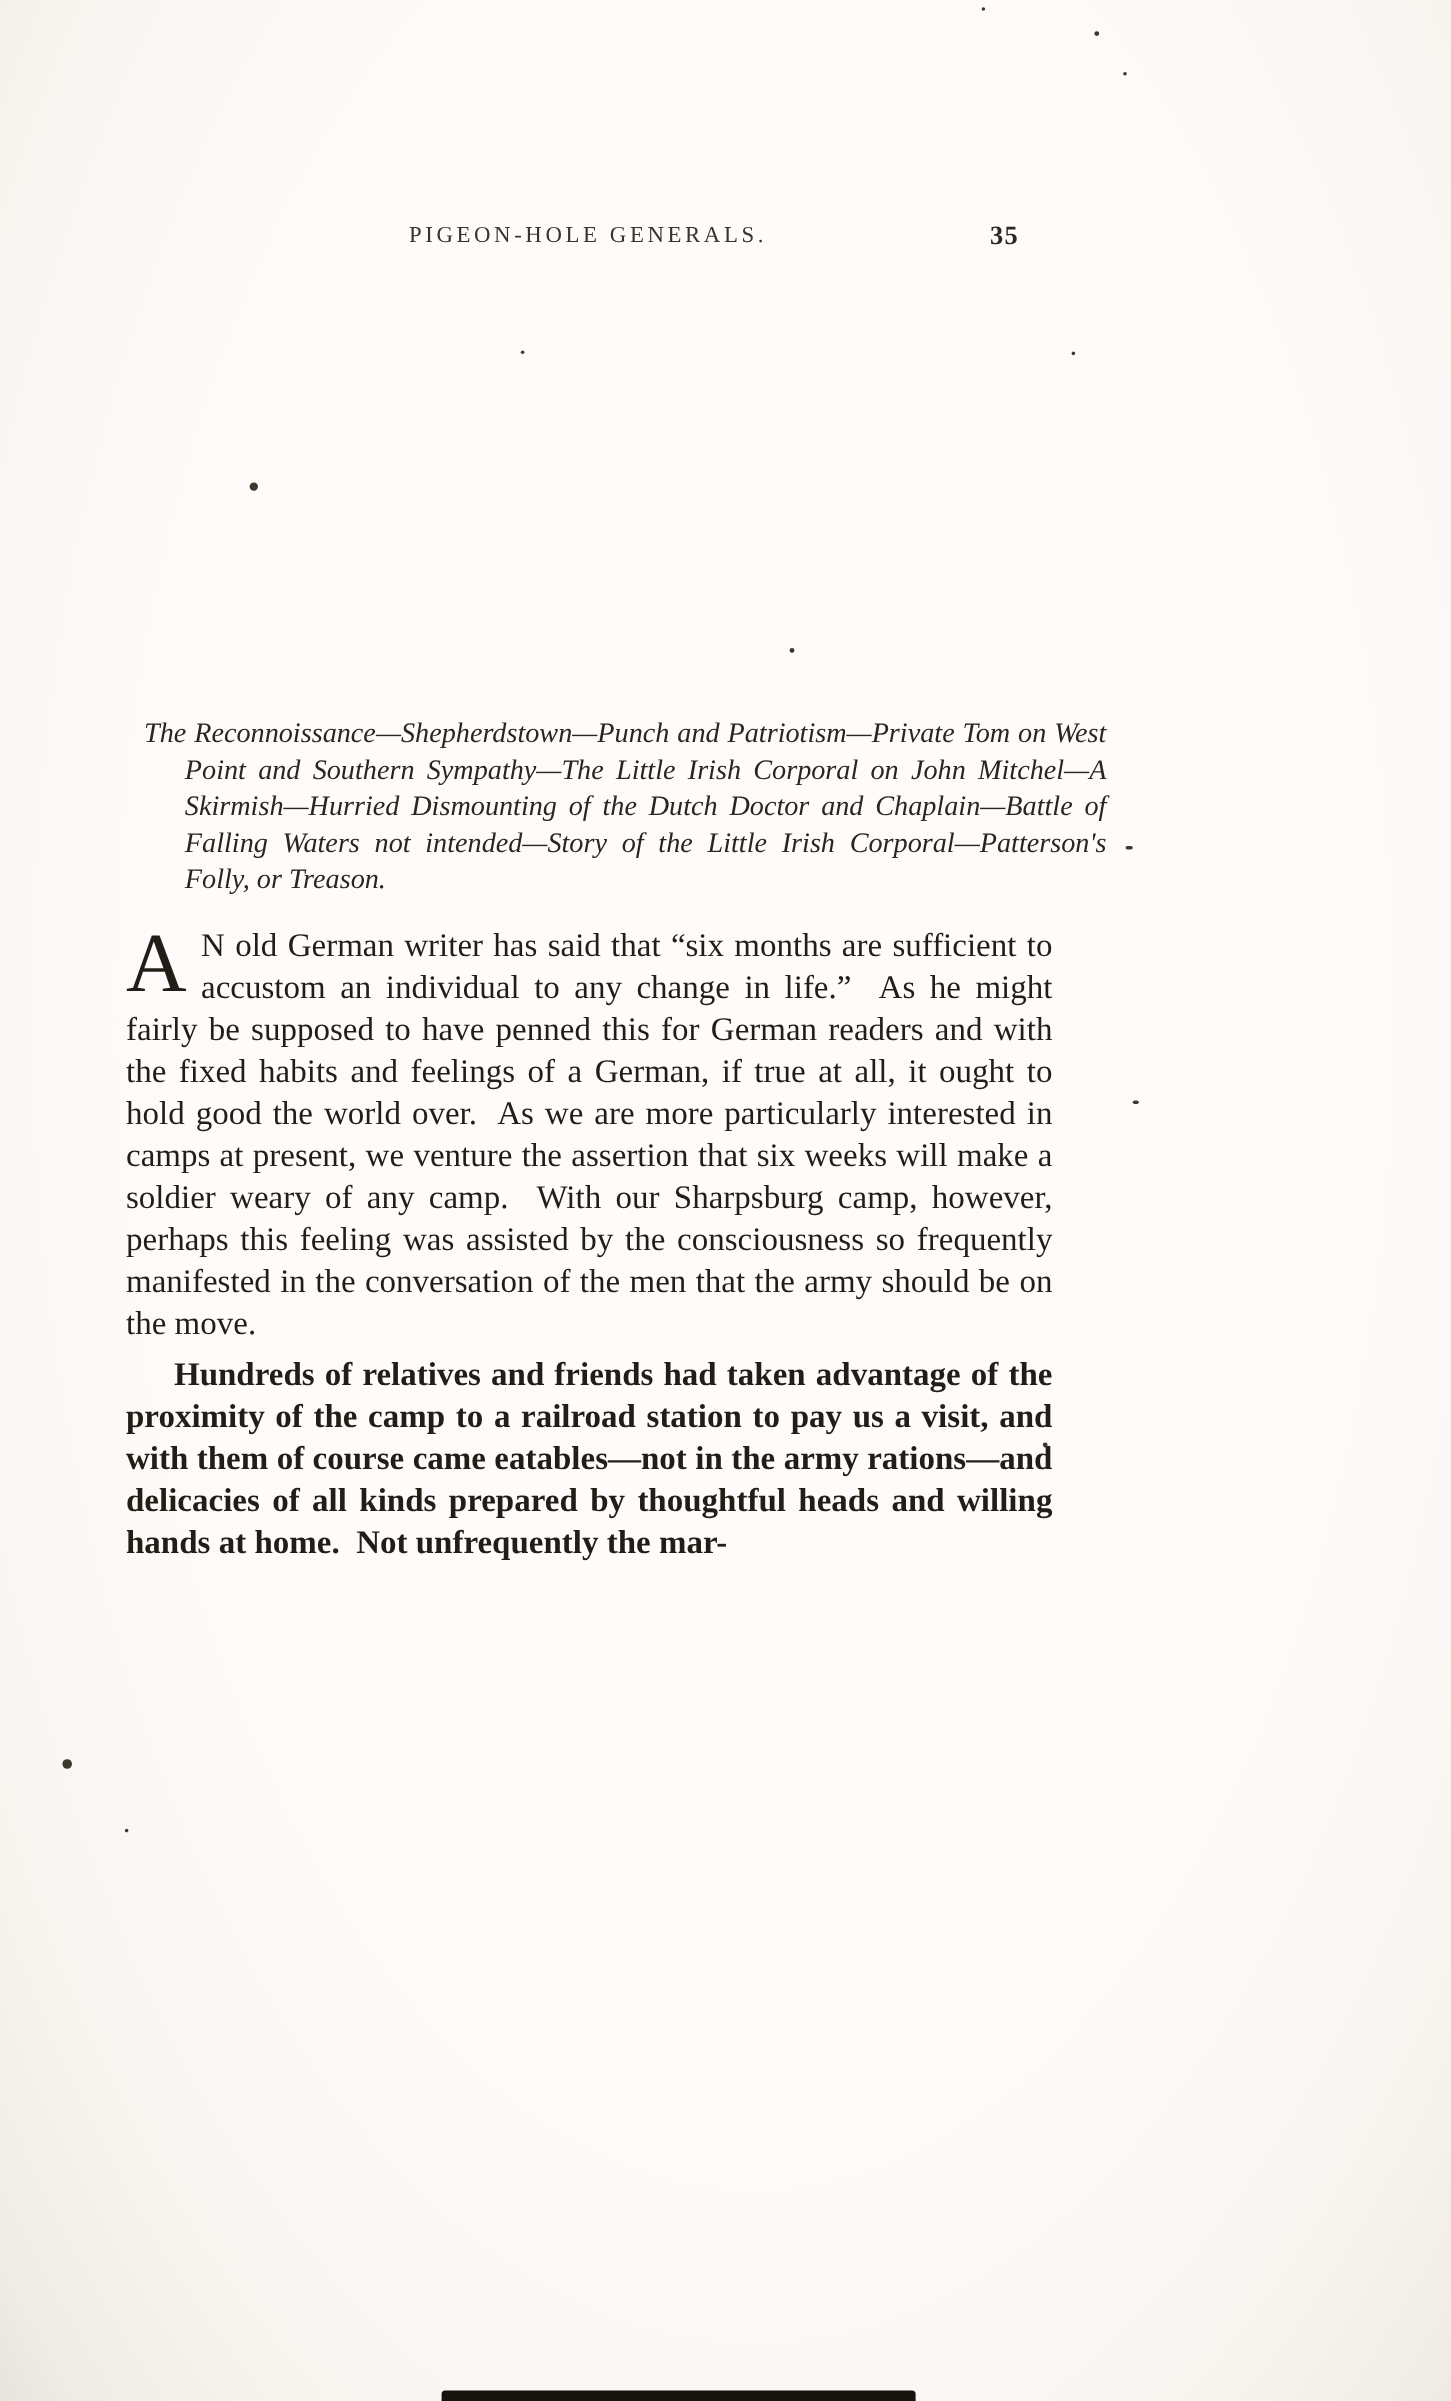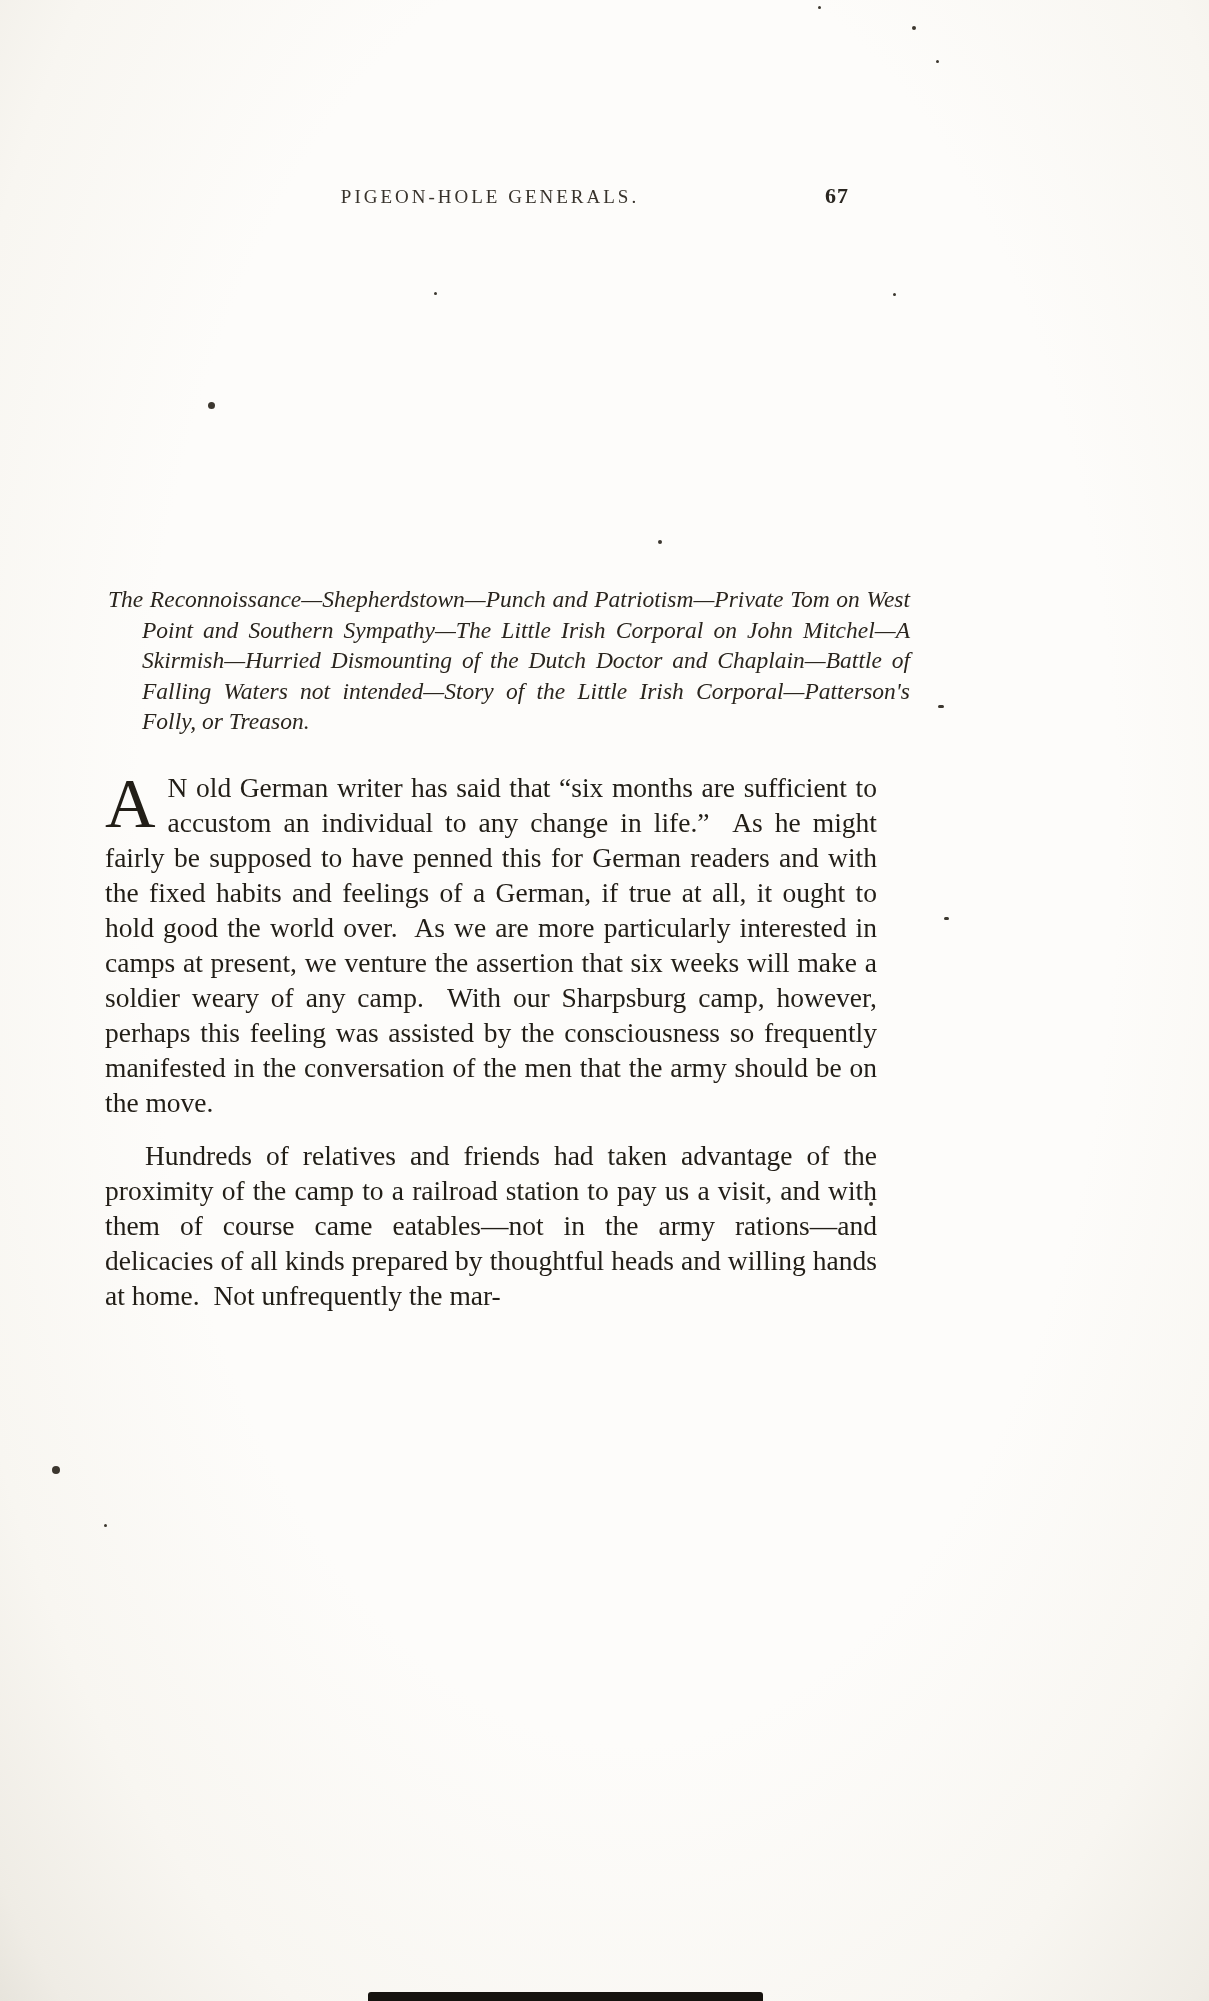--- a/index.html
+++ b/index.html
@@ -57,21 +57,21 @@
     letter-spacing: 2.5px;
     color: #29241d;
   }
 
   
   .summary {
     position: absolute;
     top: 584px;
     left: 108px;
     width: 768px;
-    margin: 0;
+    margin: 12px;
     font-style: italic;
     font-size: 23.5px;
     line-height: 30.5px;
     text-align: justify;
     padding-left: 34px;
     text-indent: -34px;
     color: #2a251e;
   }
 
   
@@ -83,22 +83,23 @@
   }
   .body-para {
     margin: 0;
     font-size: 27.5px;
     line-height: 35px;
     text-align: justify;
     white-space: pre-wrap;
     color: #221e17;
   }
   .body-para.second {
-    margin-top: 18px;
+    margin-top: 7px;
     text-indent: 40px;
+    font-weight: bold;
   }
   .dropcap {
     float: left;
     font-size: 70px;
     line-height: 60px;
     margin: 4px 12px 0 0;
     color: #221e17;
   }
 
   
@@ -117,21 +118,21 @@
     border-radius: 3px 3px 0 0;
   }
 </style>
 </head>
 <body>
 
 <div class="page">
 
   <header class="running-header">
     <span class="header-title">PIGEON-HOLE GENERALS.</span>
-    <span class="page-number">67</span>
+    <span class="page-number">35</span>
   </header>
 
 
   <p class="summary">The Reconnoissance—Shepherdstown—Punch and Patriotism—Private Tom on West Point and Southern Sympathy—The Little Irish Corporal on John Mitchel—A Skirmish—Hurried Dismounting of the Dutch Doctor and Chaplain—Battle of Falling Waters not intended—Story of the Little Irish Corporal—Patterson's Folly, or Treason.</p>
 
   <div class="body-text">
     <p class="body-para first"><span class="dropcap">A</span><span>N old German writer has said that “six months are sufficient to accustom an individual to any change in life.”  As he might fairly be supposed to have penned this for German readers and with the fixed habits and feelings of a German, if true at all, it ought to hold good the world over.  As we are more particularly interested in camps at present, we venture the assertion that six weeks will make a soldier weary of any camp.  With our Sharpsburg camp, however, perhaps this feeling was assisted by the consciousness so frequently manifested in the conversation of the men that the army should be on the move.</span></p>
     <p class="body-para second">Hundreds of relatives and friends had taken advantage of the proximity of the camp to a railroad station to pay us a visit, and with them of course came eatables—not in the army rations—and delicacies of all kinds prepared by thoughtful heads and willing hands at home.  Not unfrequently the mar-</p>
   </div>
 

